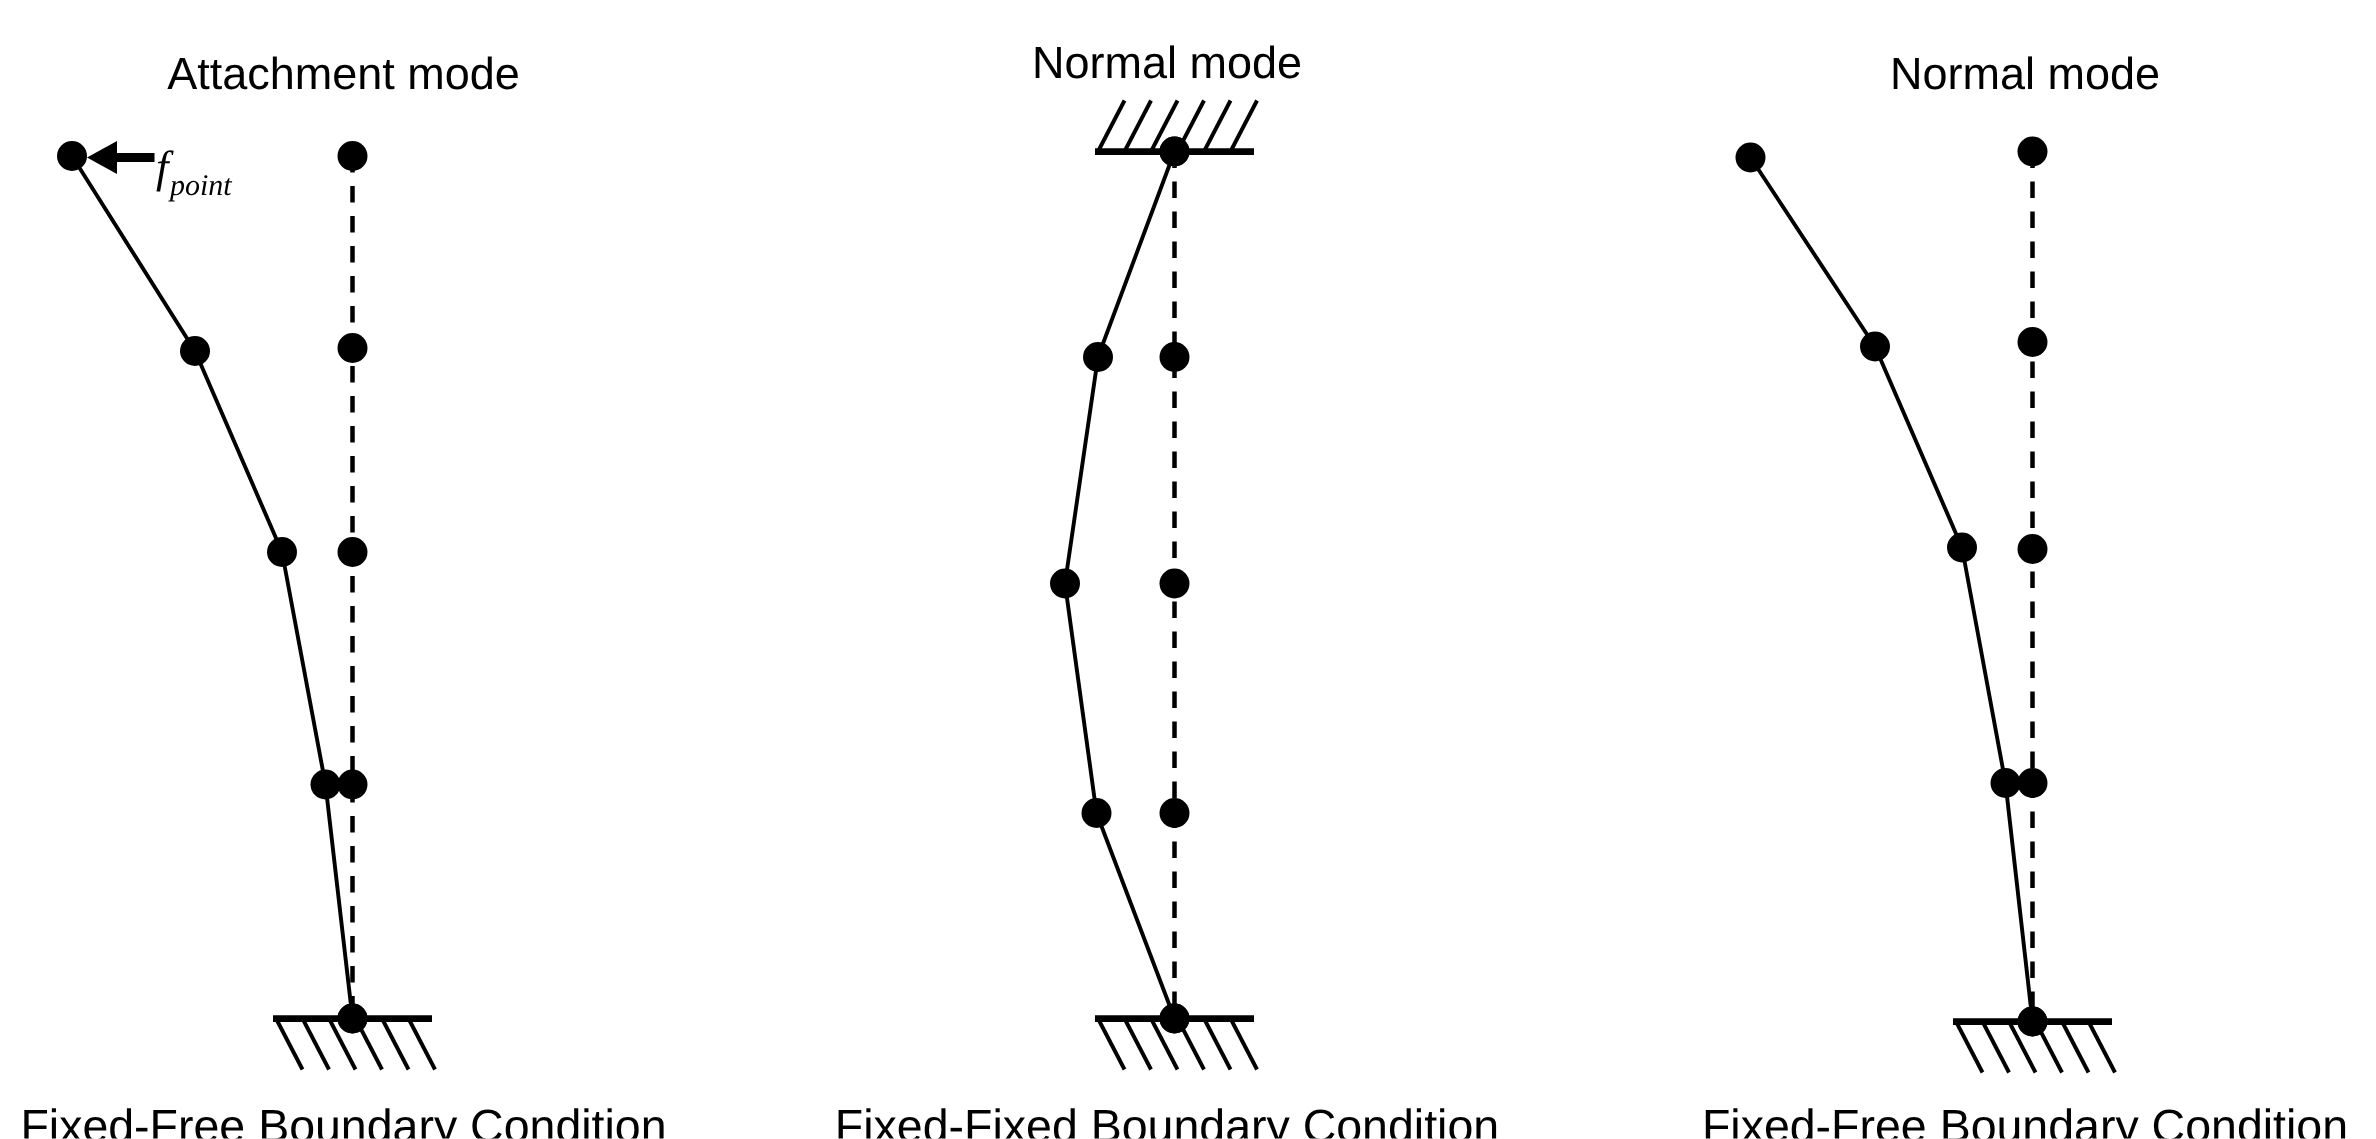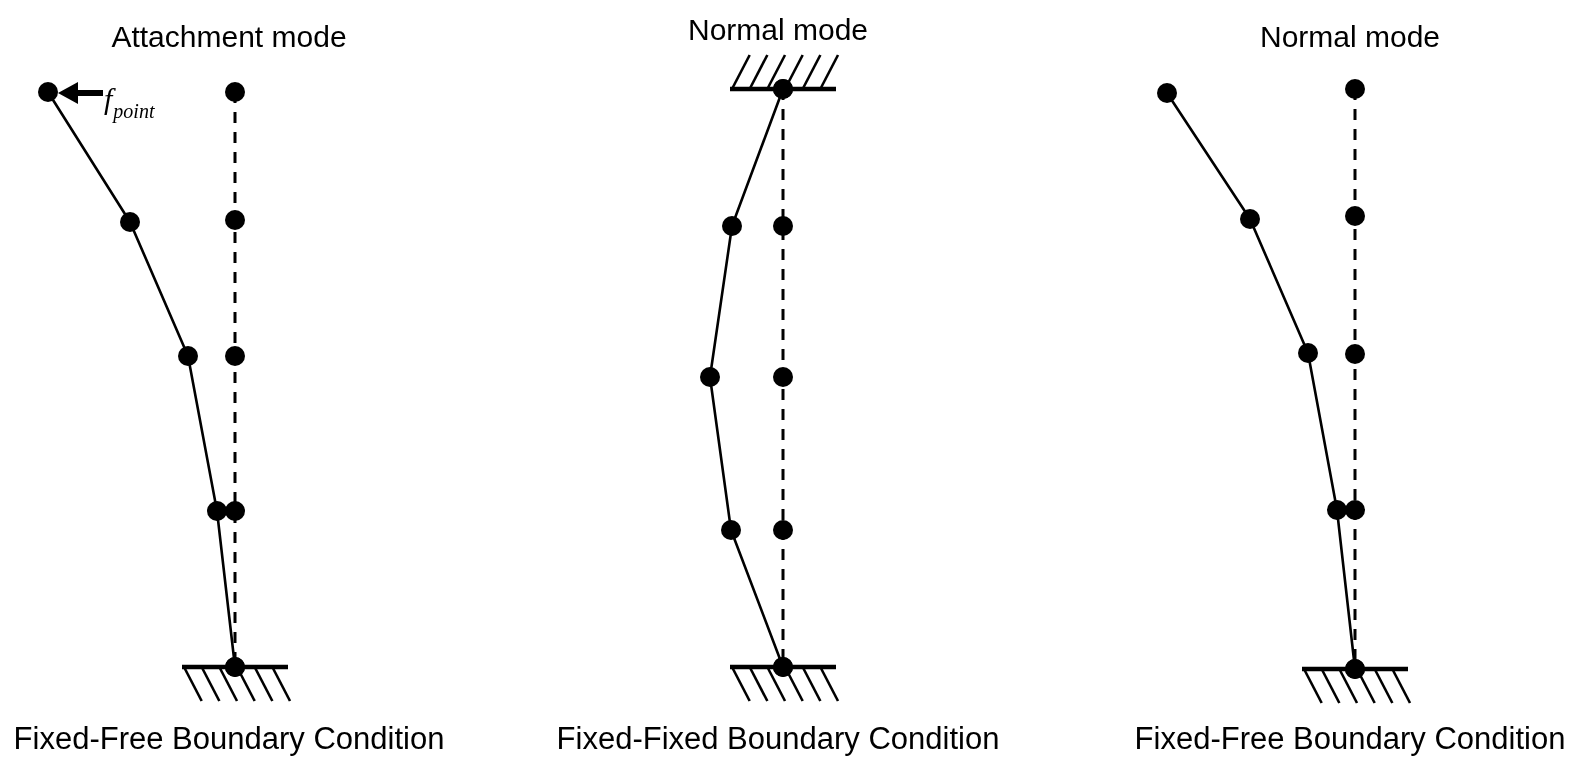--- a/index.html
+++ b/index.html
@@ -11,21 +11,21 @@
   body {
     width: 1584px;
     height: 759px;
     position: relative;
     overflow: hidden;
     font-family: "Liberation Sans", sans-serif;
   }
   #figure-root {
     position: absolute;
     left: 0;
-    top: 4px;
+    top: 16px;
     width: 1584px;
     height: 563px;
   }
   svg.diagram {
     display: block;
     width: 1584px;
     height: 759px;
   }
   .panel-title {
     font-family: "Liberation Sans", sans-serif;

